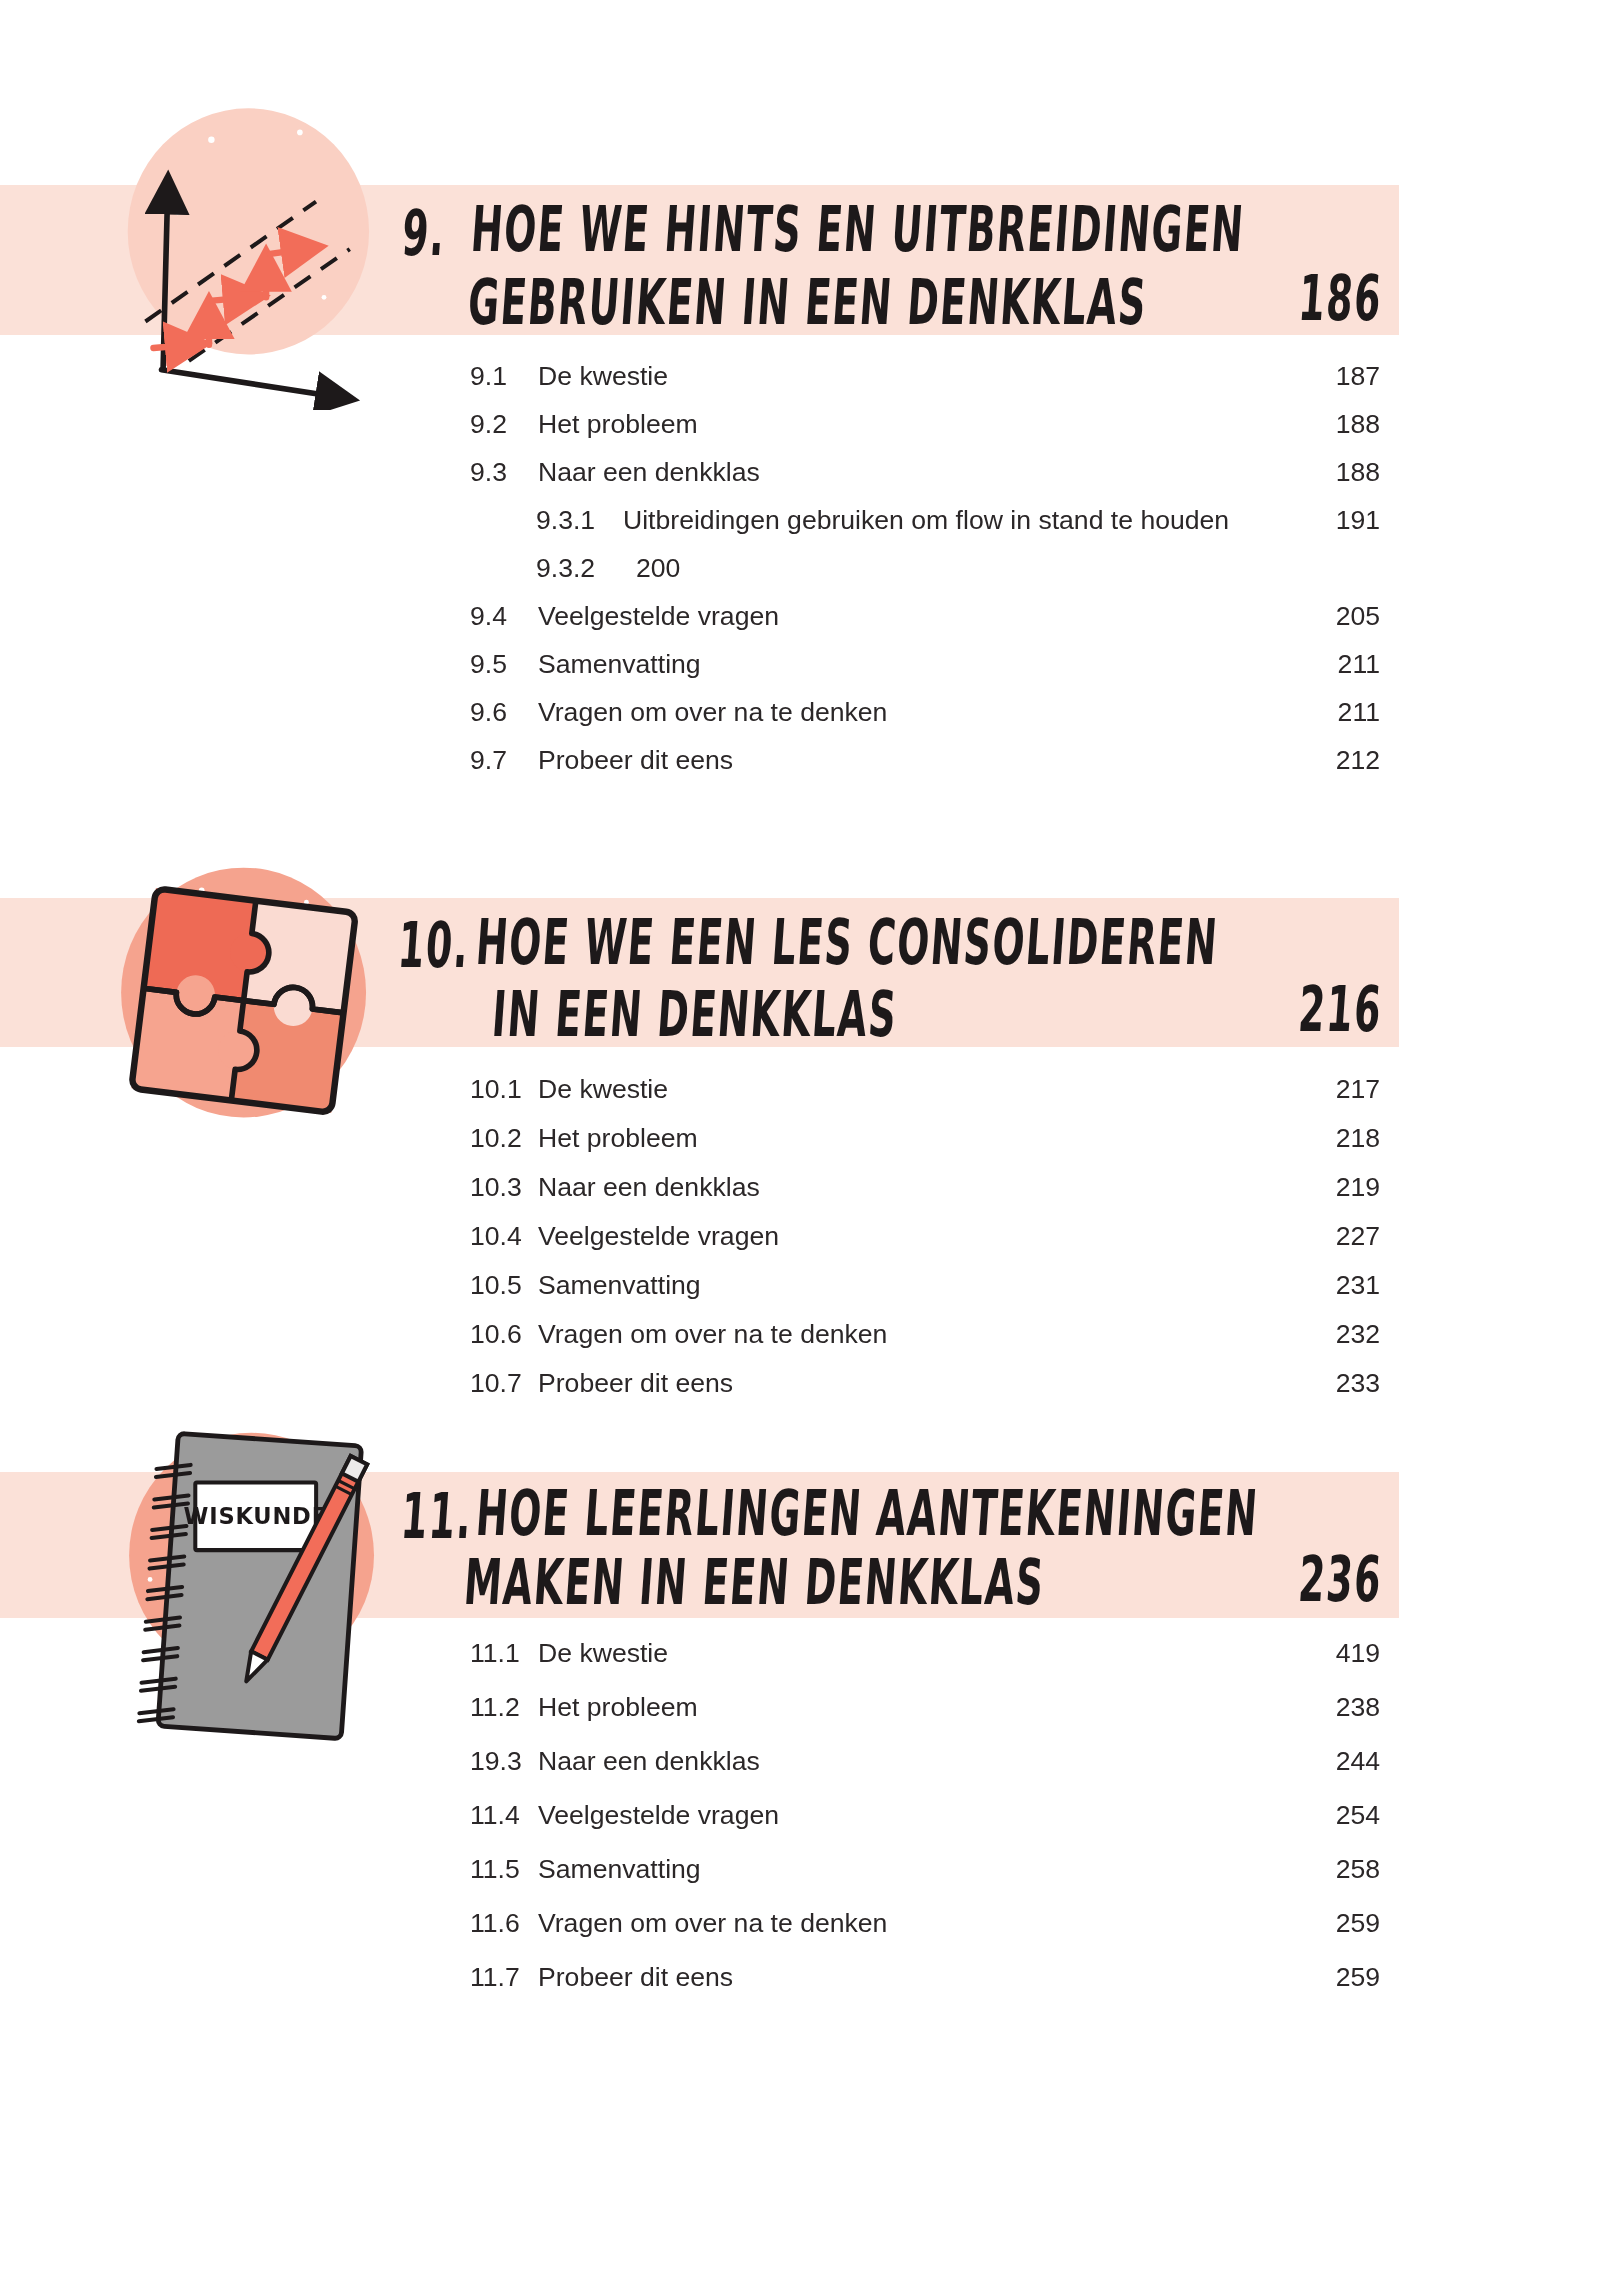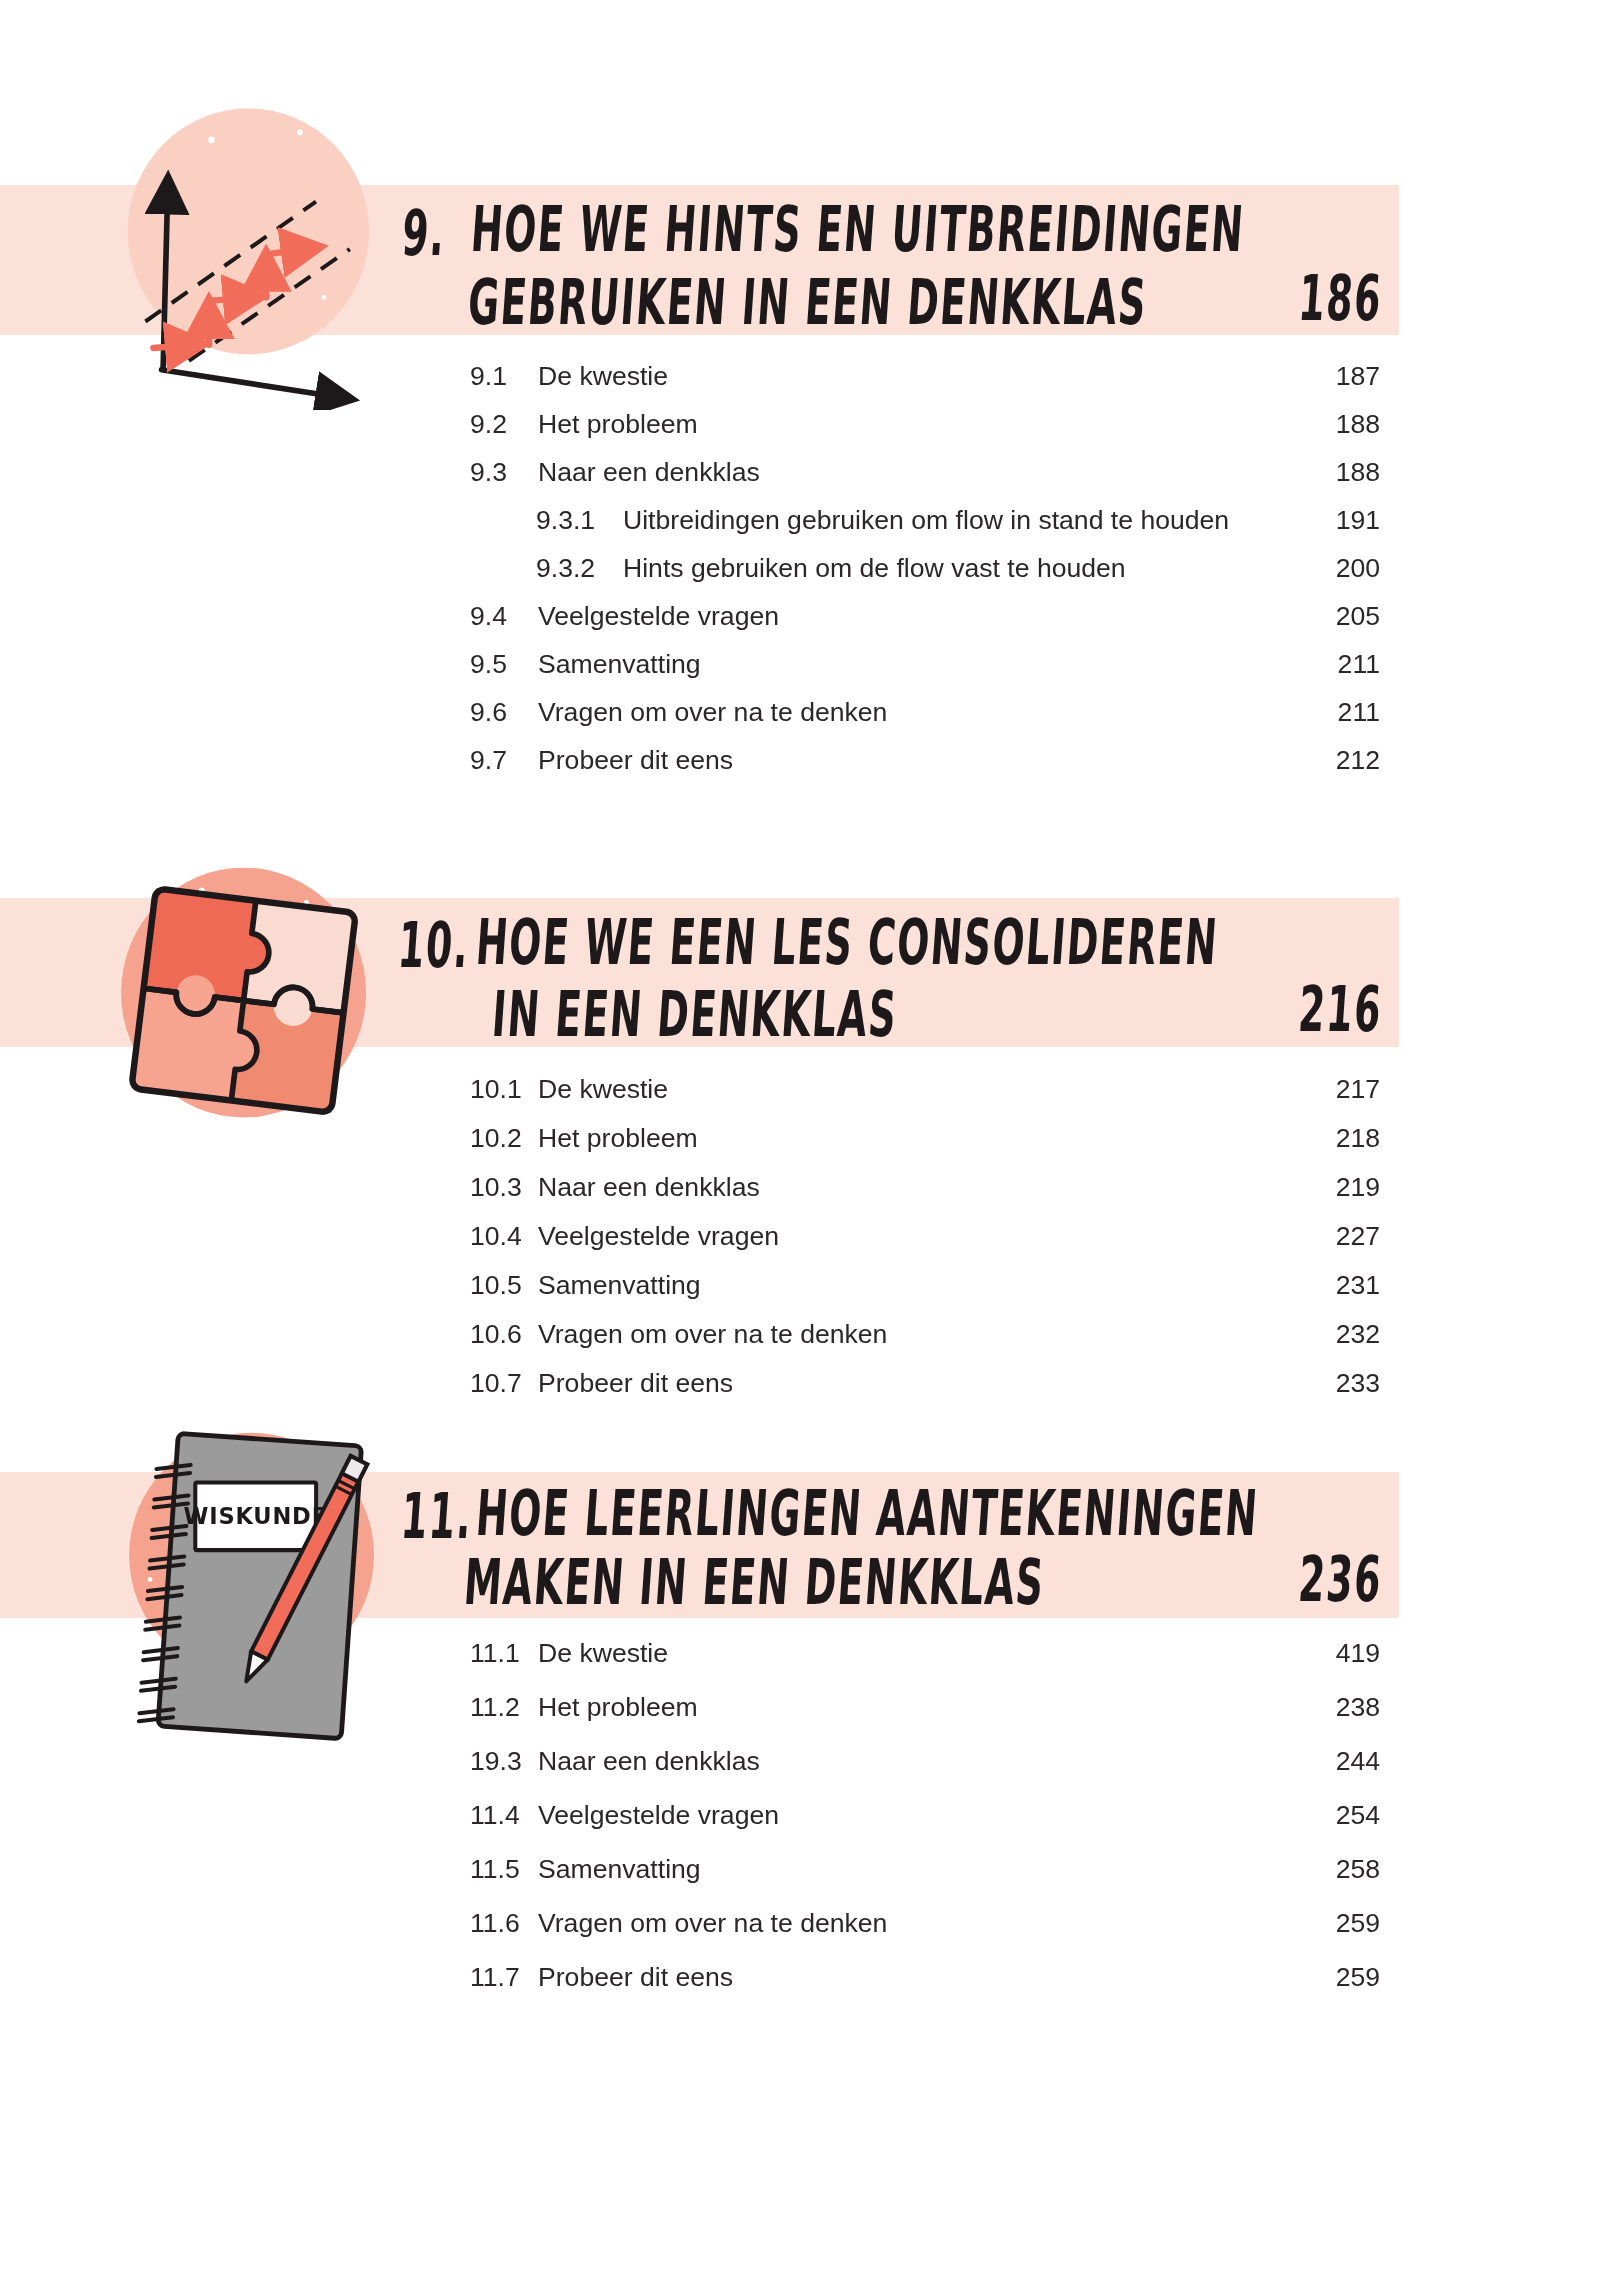--- a/index.html
+++ b/index.html
@@ -118,21 +118,20 @@
           <span class="toc-title">Naar een denkklas</span>
           <span class="toc-page">188</span>
         </div>
         <div class="toc-row sub">
           <span class="toc-num">9.3.1</span>
           <span class="toc-title">Uitbreidingen gebruiken om flow in stand te houden</span>
           <span class="toc-page">191</span>
         </div>
         <div class="toc-row sub">
           <span class="toc-num">9.3.2</span>
-          <span class="toc-title">Hints gebruiken om de flow vast te houden</span>
           <span class="toc-page">200</span>
         </div>
         <div class="toc-row">
           <span class="toc-num">9.4</span>
           <span class="toc-title">Veelgestelde vragen</span>
           <span class="toc-page">205</span>
         </div>
         <div class="toc-row">
           <span class="toc-num">9.5</span>
           <span class="toc-title">Samenvatting</span>

